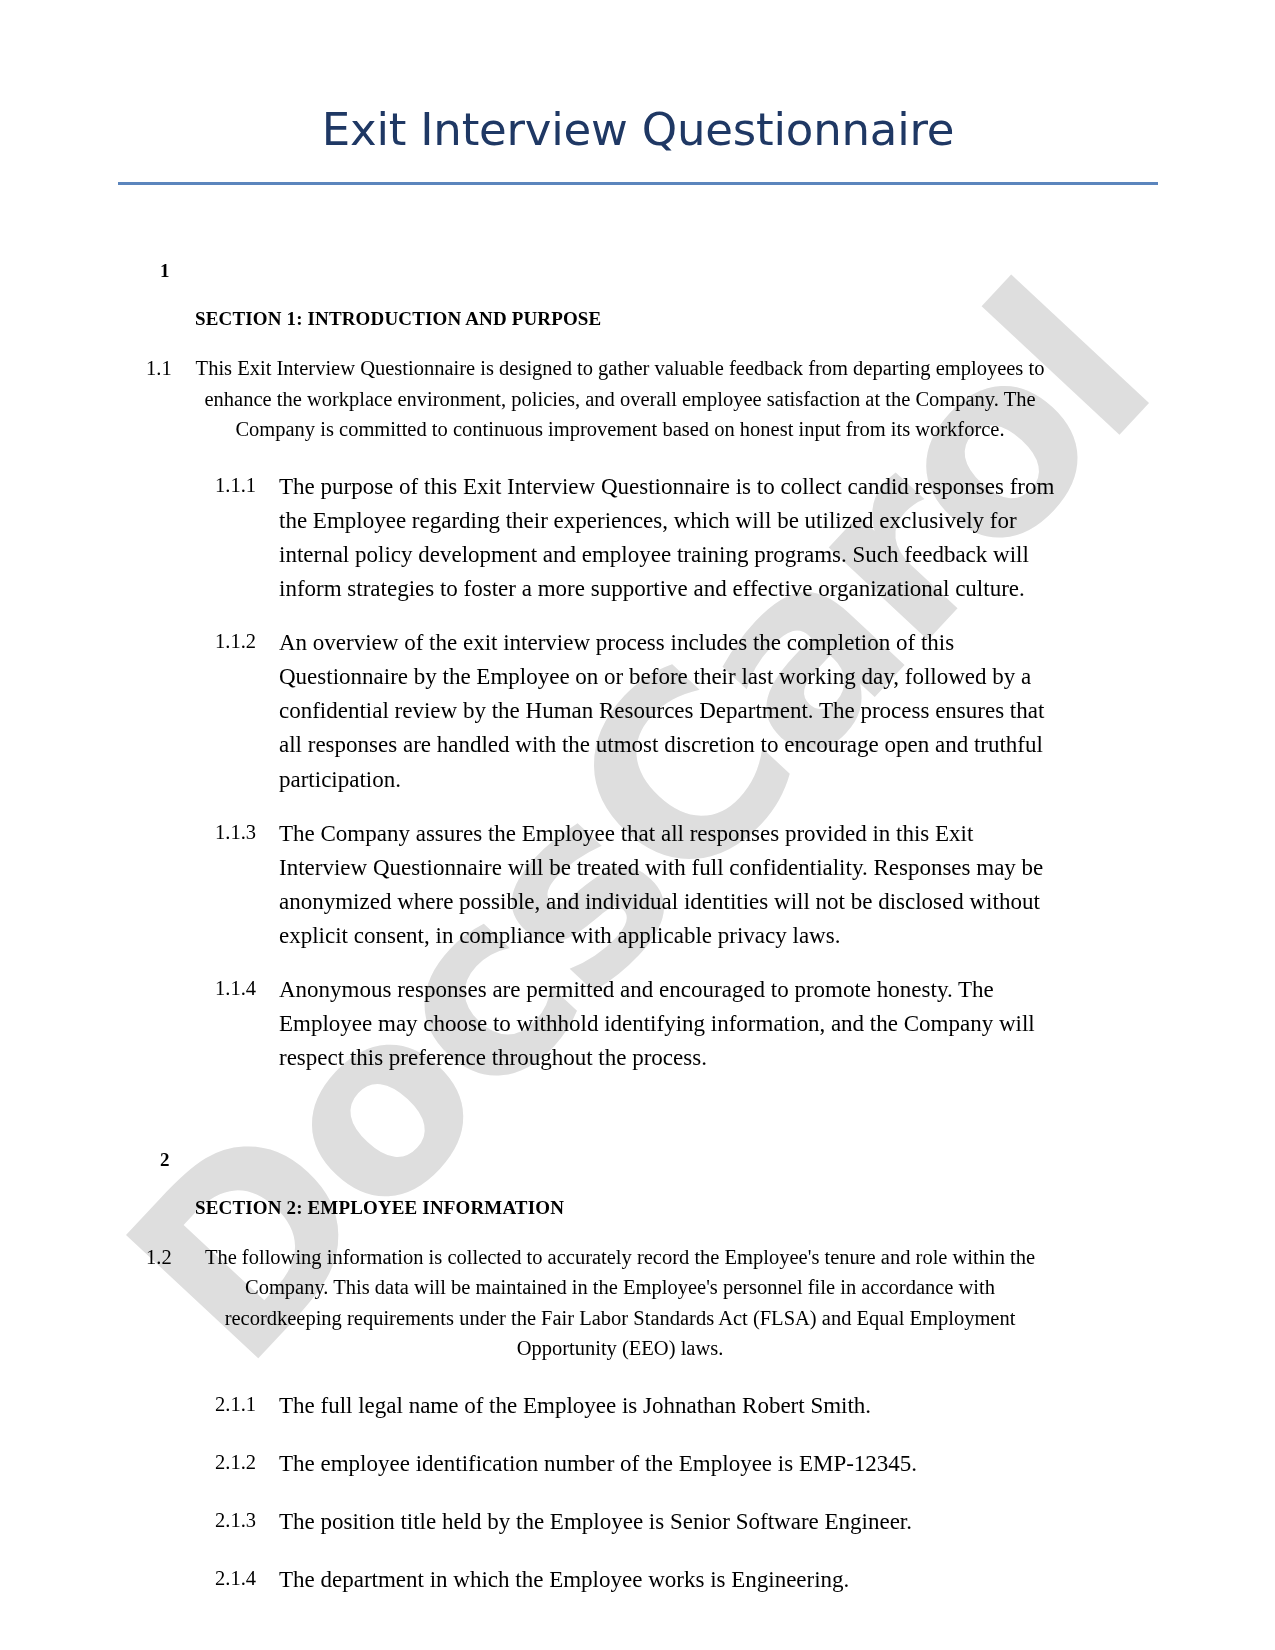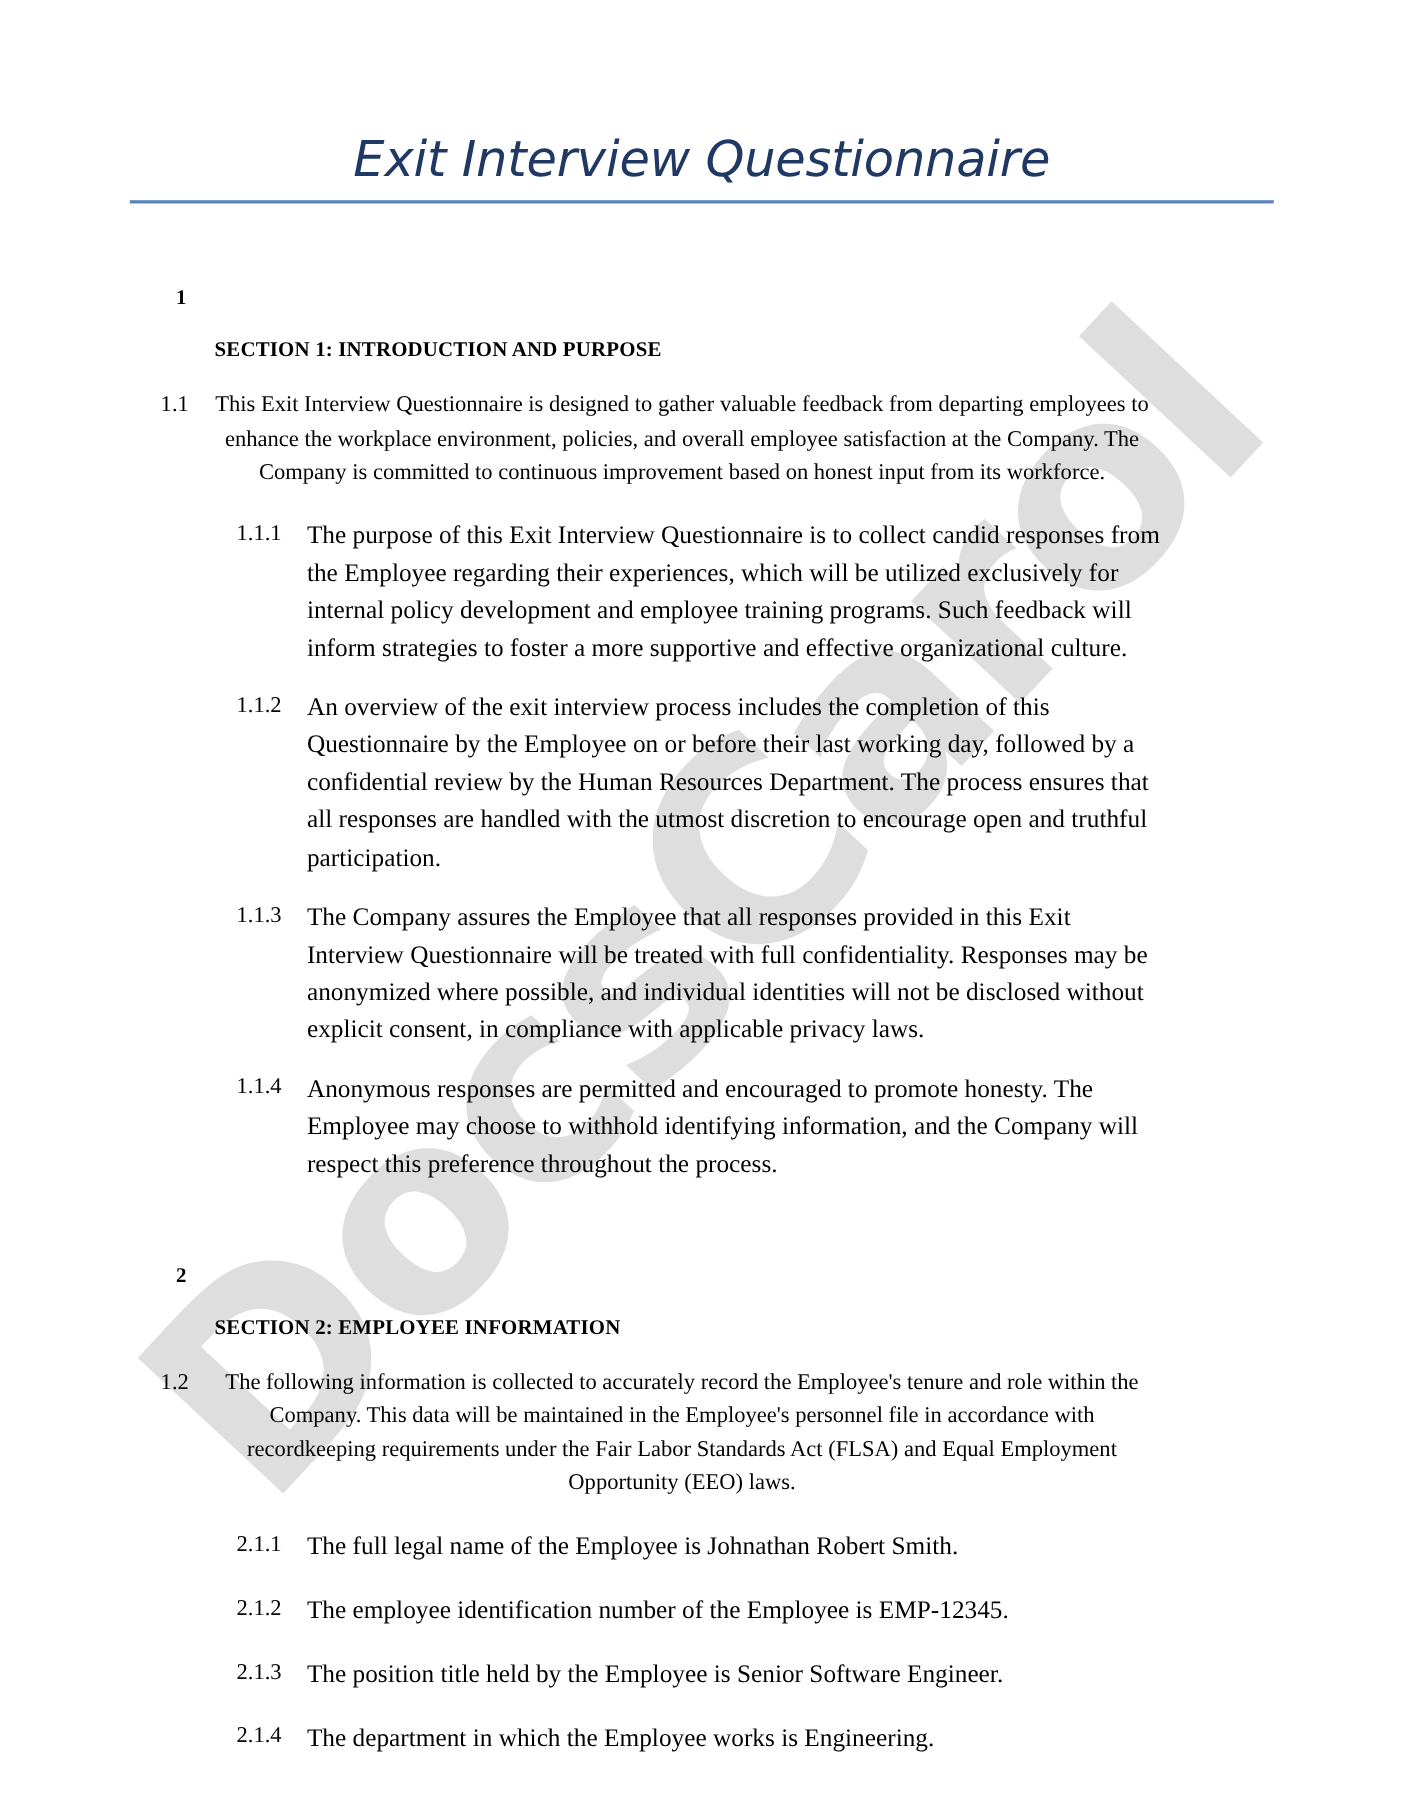--- a/index.html
+++ b/index.html
@@ -48,23 +48,22 @@
   
   .content {
     position: relative;
     z-index: 1;
   }
 
   
   .doc-title-wrap {
     position: absolute;
     left: 118px;
-    top: 119px;
+    top: 104px;
     width: 1040px;
-    font-style: italic;
   }
   .doc-title {
     margin: 0;
     text-align: center;
     font-family: "DejaVu Sans", "Liberation Sans", sans-serif;
     font-weight: 400;
     font-size: 45px;
     line-height: 1.15;
     color: #1f3864;
     letter-spacing: -0.2px;

